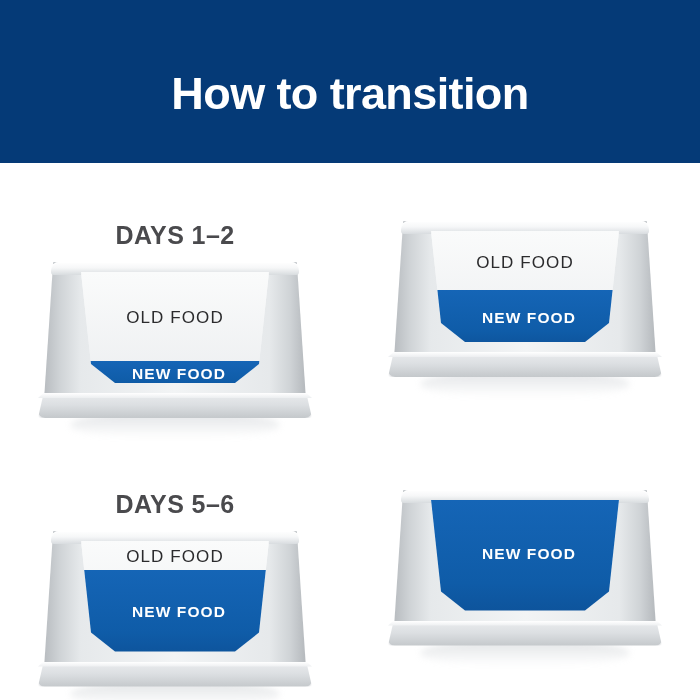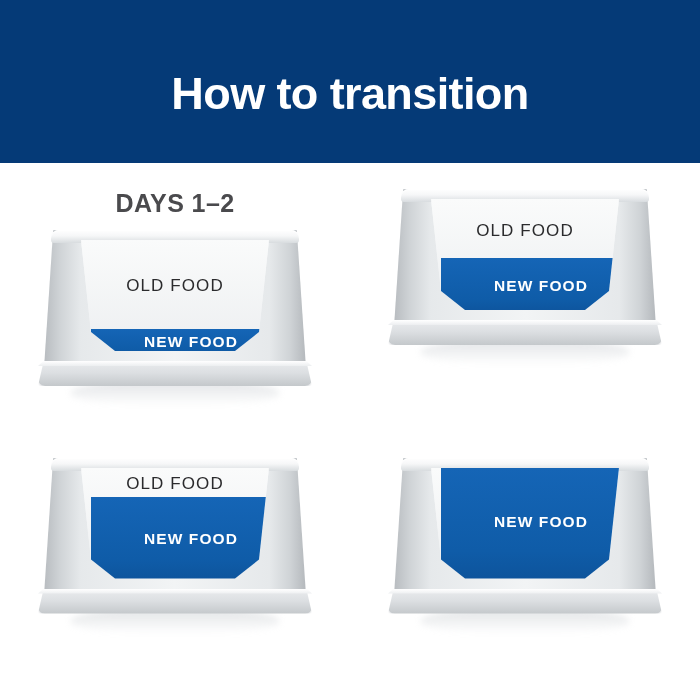--- a/index.html
+++ b/index.html
@@ -47,21 +47,22 @@
     grid-template-columns: 1fr 1fr;
     grid-template-rows: 1fr 1fr;
     background: #ffffff;
   }
 
   .step {
     position: relative;
     display: flex;
     flex-direction: column;
     align-items: center;
-    padding-top: 26px;
+    padding-top: 38px;
+    margin-top: 20px;
   }
 
   .step-label {
     font-size: 25px;
     font-weight: bold;
     color: #4a4a4d;
     letter-spacing: 0.4px;
     margin-bottom: 12px;
     white-space: nowrap;
   }
@@ -141,21 +142,21 @@
     font-size: 17px;
     font-weight: normal;
     color: #2b2b2d;
     letter-spacing: 1.1px;
     white-space: nowrap;
   }
 
   
   .new-food-region {
     position: absolute;
-    left: 16px;
+    left: 4px;
     bottom: 0;
     width: 100%;
     background: linear-gradient(to bottom, #1565b6 0%, #0f5ca8 70%, #0d5299 100%);
     display: flex;
     justify-content: center;
   }
 
   .new-food-label {
     font-size: 15.5px;
     font-weight: bold;
@@ -228,20 +229,21 @@
         <div class="new-food-region" style="height: 50%;">
           <span class="new-food-label" style="position: absolute; top: 18.73px;">NEW FOOD</span>
         </div>
       </div>
       <div class="bowl-base"></div>
       <div class="bowl-base-top"></div>
     </div>
   </div>
 
   <div class="step">
+    <div class="step-label">DAYS 5–6</div>
     <div class="bowl-wrap">
       <div class="bowl-reflection"></div>
       <div class="bowl-body"></div>
       <div class="bowl-rim"></div>
       <div class="bowl-inner">
         <div class="old-food-region">
           <span class="old-food-label" style="position: absolute; top: 6.75px;">OLD FOOD</span>
         </div>
         <div class="new-food-region" style="height: 75%;">
           <span class="new-food-label" style="position: absolute; top: 32.595px;">NEW FOOD</span>

